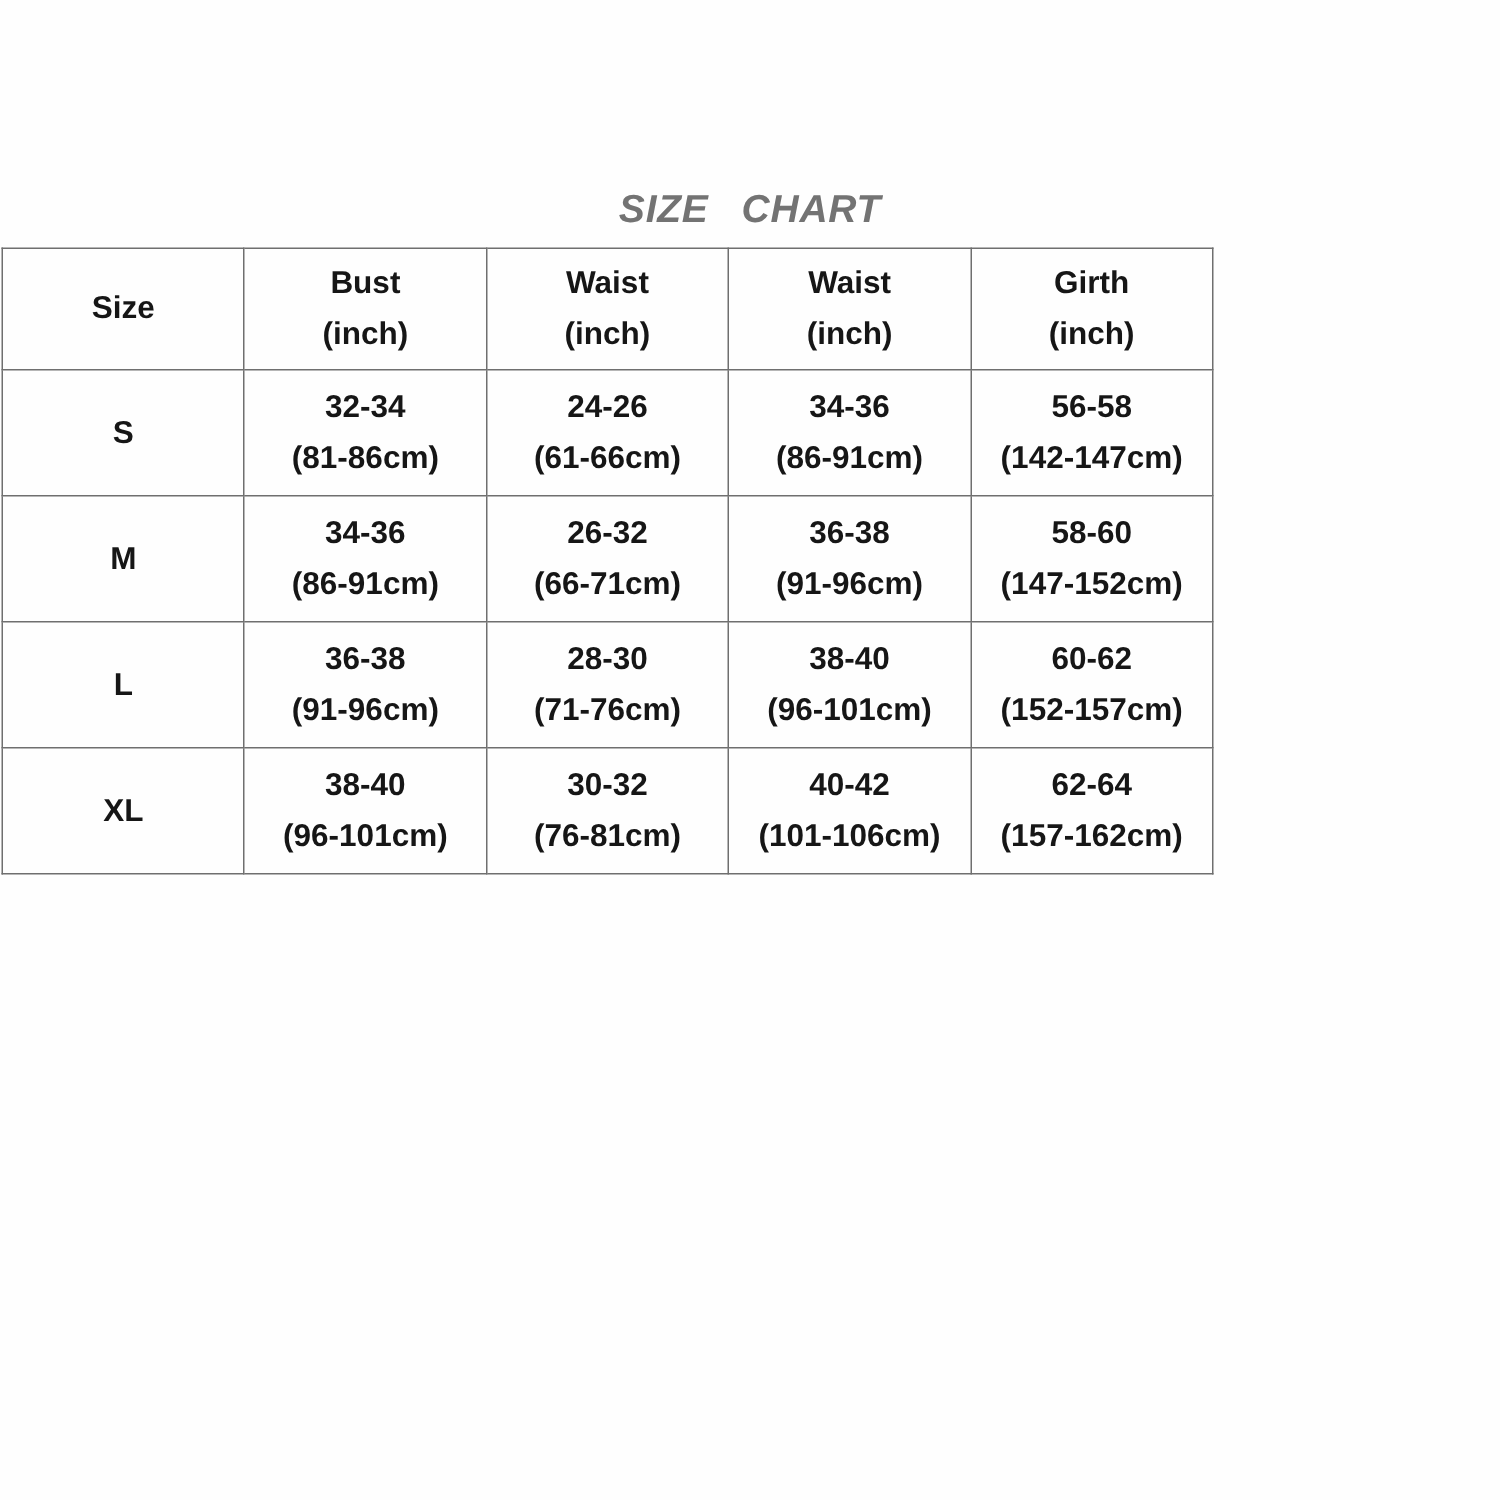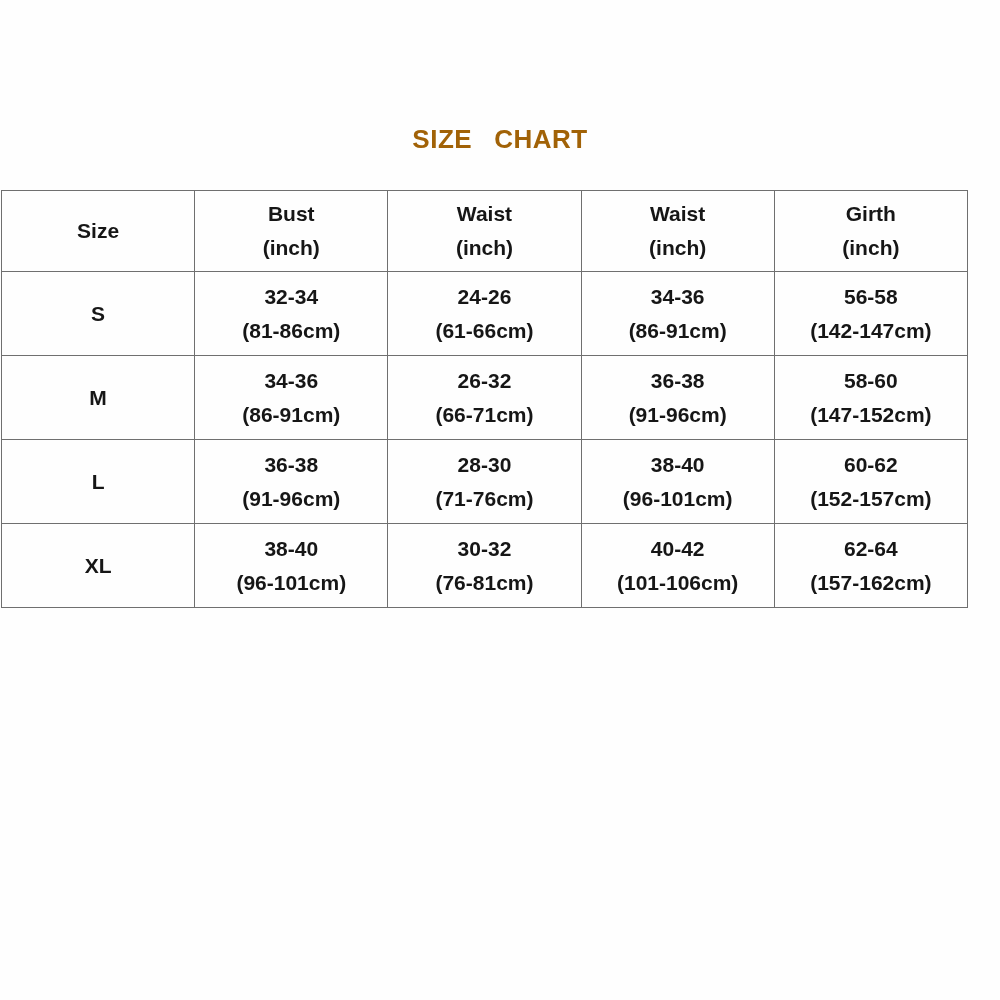--- a/index.html
+++ b/index.html
@@ -19,27 +19,28 @@
   .chart-title {
     position: absolute;
     top: 124px;
     left: 0;
     width: 100%;
     text-align: center;
     font-size: 26px;
     font-weight: bold;
     letter-spacing: 0.5px;
     word-spacing: 0.55em;
-    color: #a16207;
+    color: #737373;
+    font-style: italic;
   }
   table.size-table {
     position: absolute;
-    top: 190px;
+    top: 165px;
     left: 1px;
-    width: 967px;
+    width: 808px;
     border-collapse: collapse;
     table-layout: fixed;
   }
   .size-table th,
   .size-table td {
     border: 1.5px solid #6f6f6f;
     text-align: center;
     vertical-align: middle;
     padding: 0;
     font-weight: bold;

